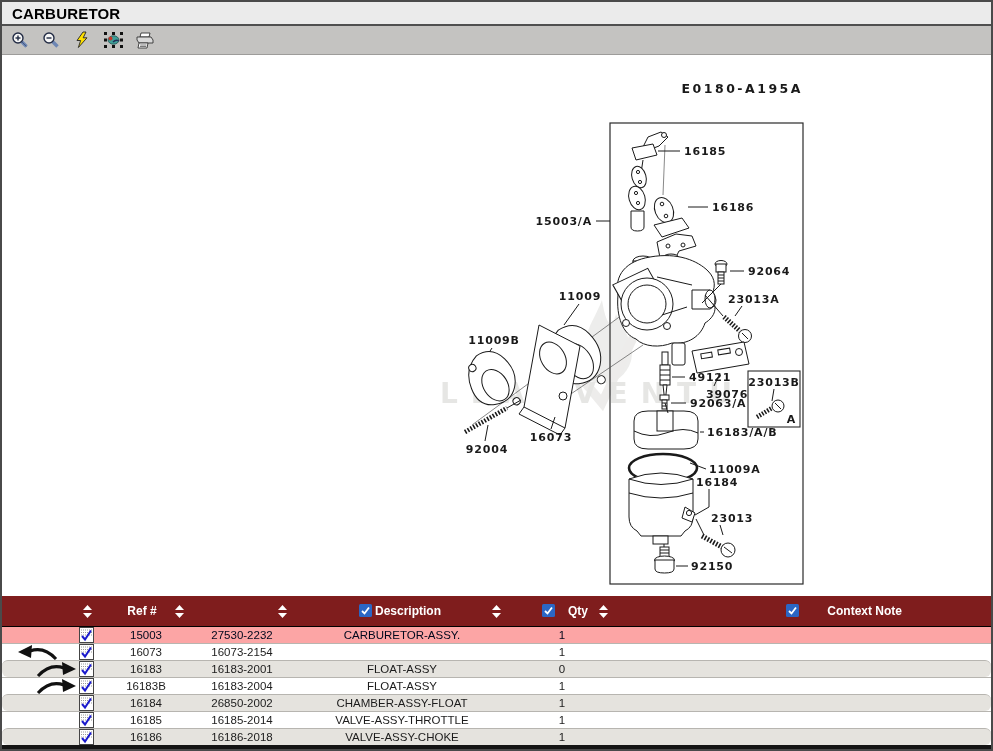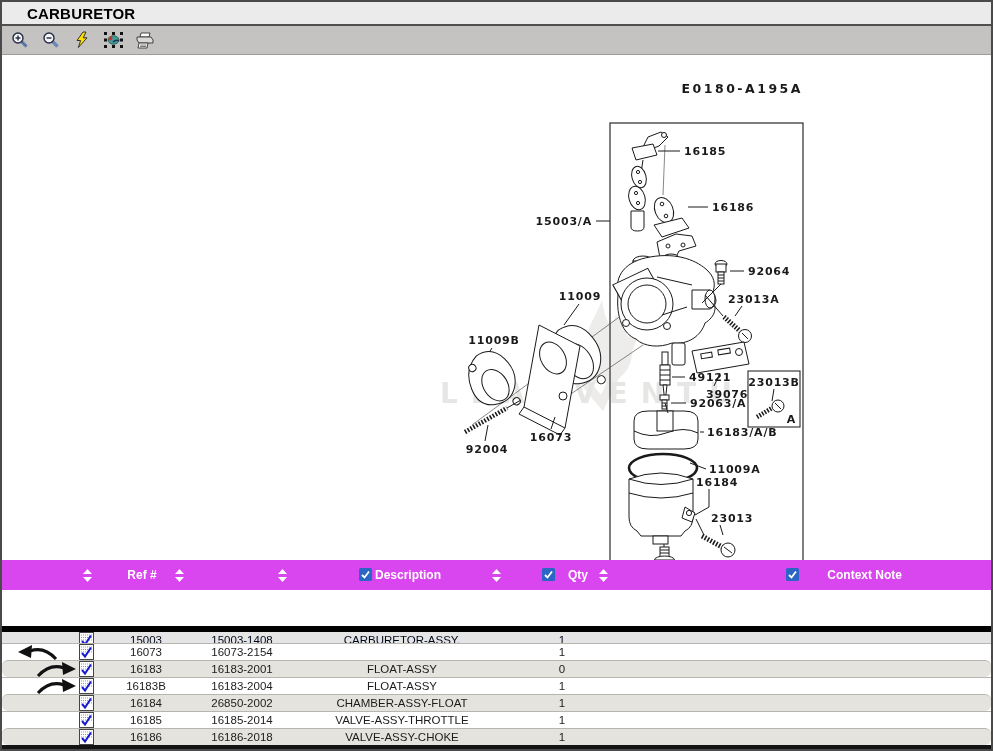--- a/index.html
+++ b/index.html
@@ -1,46 +1,46 @@
 <!DOCTYPE html>
 <html><head>
 <meta charset="utf-8">
 <style>
   * { margin:0; padding:0; box-sizing:border-box; }
   html,body { width:993px; height:751px; overflow:hidden; background:#777; }
   body { font-family:"Liberation Sans", sans-serif; }
   #page { width:993px; height:751px; border:2px solid #4a4a4a; background:#fff; display:flex; flex-direction:column; }
 
   
-  .titlebar { height:24px; background:#ebebeb; border-bottom:2px solid #4f4f4f; display:flex; align-items:center; padding-left:25px; flex:0 0 auto; }
+  .titlebar { height:24px; background:#ebebeb; border-bottom:2px solid #4f4f4f; display:flex; align-items:center; padding-left:10px; flex:0 0 auto; }
   .titlebar h1 { font-size:15px; font-weight:bold; color:#000; letter-spacing:0.2px; }
 
   
   .toolbar { height:29px; background:#c4c3c1; border-bottom:1px solid #9d9c9a; display:flex; align-items:center; gap:9px; padding-left:7px; flex:0 0 auto; }
   .tool-btn { width:22px; height:20px; background:transparent; border:none; display:flex; align-items:center; justify-content:center; cursor:pointer; }
 
   
   .diagram-area { flex:1 1 auto; background:#fff; position:relative; overflow:hidden; }
   .diagram-area svg { display:block; }
   .plabel { font-family:"DejaVu Sans", sans-serif; font-weight:bold; font-size:11px; letter-spacing:0.8px; fill:#1a1a1a; }
   .pcode  { font-family:"DejaVu Sans", sans-serif; font-weight:bold; font-size:12.5px; letter-spacing:2.5px; fill:#1a1a1a; }
   .wmtext { font-family:"DejaVu Sans", sans-serif; font-weight:bold; font-size:28px; letter-spacing:13px; fill:#e4e4e2; }
   .ln { stroke:#1a1a1a; stroke-width:1; fill:none; }
   .pt { stroke:#1a1a1a; stroke-width:1; fill:#ffffff; }
   .thin { stroke:#555; stroke-width:0.7; fill:none; }
 
   
-  .tbl-header { height:30px; background:#d946ef; position:relative; color:#fff; flex:0 0 auto; }
+  .tbl-header { height:30px; background:#7f1d1d; position:relative; color:#fff; flex:0 0 auto; }
   .hlbl { position:absolute; top:0; height:30px; line-height:30px; font-size:12px; font-weight:bold; text-align:center; }
   .sort { position:absolute; top:9px; width:9px; height:13px; cursor:pointer; }
   .hcb { position:absolute; top:8px; width:13px; height:13px; cursor:pointer; }
 
   .tbl-body { flex:0 0 auto; }
   .trow { height:17px; position:relative; font-size:11.5px; color:#1c1c1c; border-top:1px solid #b7b5b0; }
-  .trow.sel { background:#e5e5e5; border-top:6px solid #000000; color:#00081c;margin-top:36px; }
+  .trow.sel { background:#fca5a5; border-top:1px solid #000000; color:#00081c; }
   .trow.odd { background:#ffffff; }
   .trow.even { background:#e5e3de;border-radius:6px; }
   .cell { position:absolute; top:0; height:16px; line-height:16px; text-align:center; white-space:nowrap; }
   .c-ref  { left:94px;  width:100px; }
   .c-part { left:180px; width:120px; }
   .c-desc { left:290px; width:220px; }
   .c-qty  { left:525px; width:70px; }
   .c-note { left:660px; width:330px; font-size:11px; }
   .note-ic { position:absolute; left:77px; top:0px; cursor:pointer; }
   .arrow-ic { position:absolute; top:0px; cursor:pointer; }
@@ -358,21 +358,21 @@
 
     <div class="trow sel">
       <svg class="note-ic" width="15" height="16" viewBox="0 0 15 16">
           <rect x="0.5" y="0.5" width="14" height="15" fill="#fff" stroke="#444"></rect>
           <line x1="2" y1="3" x2="13" y2="3" stroke="#999" stroke-dasharray="1,1"></line>
           <line x1="2" y1="5.5" x2="13" y2="5.5" stroke="#999" stroke-dasharray="1,1"></line>
           <line x1="2" y1="8" x2="13" y2="8" stroke="#999" stroke-dasharray="1,1"></line>
           <path d="M3,9 L6,12.5 L12,3.5" stroke="#1a1acc" stroke-width="2" fill="none"></path>
         </svg>
       <span class="cell c-ref">15003</span>
-      <span class="cell c-part">15003-1408</span>
+      <span class="cell c-part">27530-2232</span>
       <span class="cell c-desc">CARBURETOR-ASSY.</span>
       <span class="cell c-qty">1</span>
       <span class="cell c-note"></span>
     </div>
 
     <div class="trow odd">
       <svg class="arrow-ic arrow-back" width="48" height="16" viewBox="0 0 48 16">
           <path d="M40,15 Q28,2 14,7" stroke="#111" stroke-width="3" fill="none"></path>
           <polygon points="16,1 2,8 15,14" fill="#111"></polygon>
         </svg>

